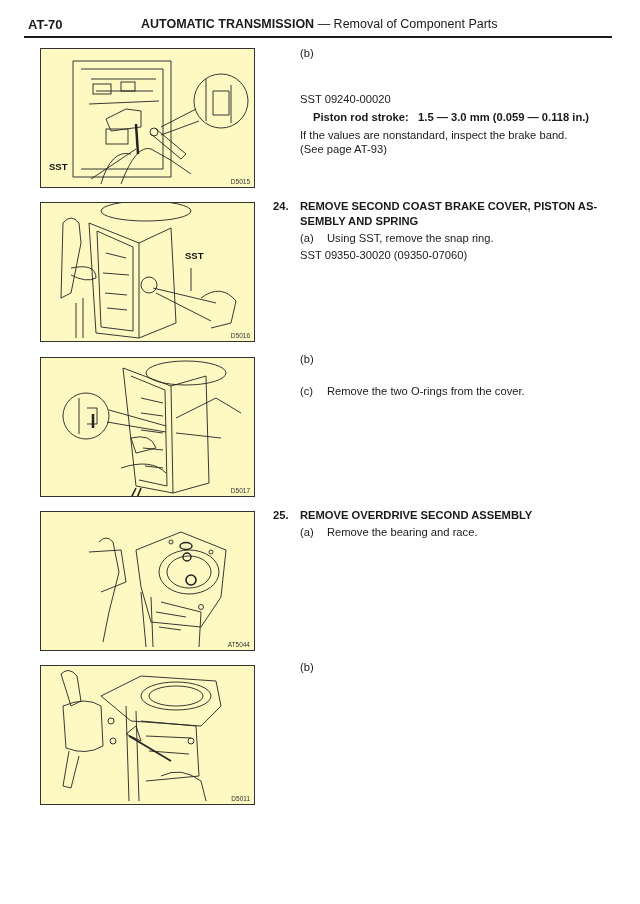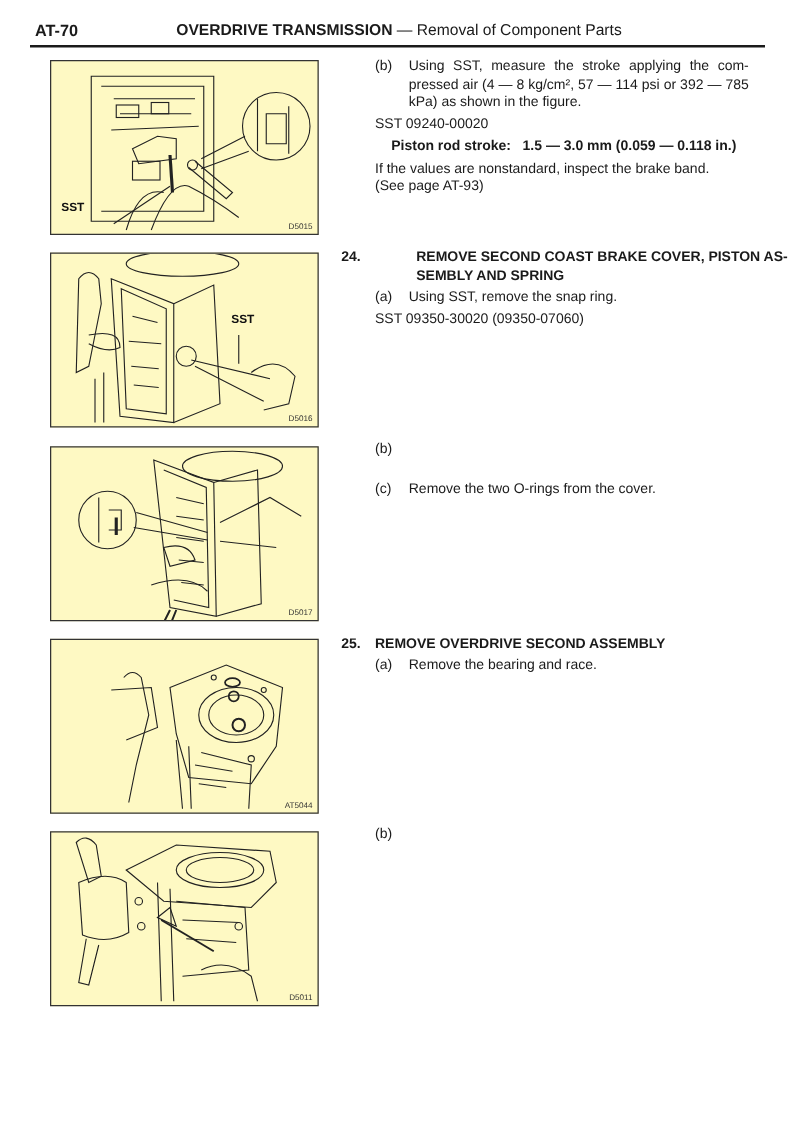--- a/index.html
+++ b/index.html
@@ -20,21 +20,21 @@
   .step { position:absolute; font-weight:bold; font-size:11.2px; line-height:14.5px; }
   .step .num { position:absolute; left:0; top:0; }
   .step .body { position:absolute; left:27px; top:0; }
   .bold { font-weight:bold; }
 </style>
 </head>
 <body>
 
 <div class="header">
   <span class="page-no">AT-70</span>
-  <span class="title"><b>OVERDRIVE TRANSMISSION</b><span> — </span><span>Removal of Component Parts</span></span>
+  <span class="title"><b>AUTOMATIC TRANSMISSION</b><span> — </span><span>Removal of Component Parts</span></span>
 </div>
 
 <div class="fig" style="top:48px;">
   <svg width="215" height="140" stroke="#222" fill="none" stroke-width="0.9">
     <path d="M32 12 L130 12 L130 128 L32 128 Z"></path>
     <path d="M40 20 L122 20 L122 120 L40 120"></path>
     <path d="M50 30 L115 30 M55 42 L112 42 M48 55 L118 52"></path>
     <rect x="52" y="35" width="18" height="10"></rect>
       <rect x="80" y="33" width="14" height="9"></rect>
     <path d="M65 70 L85 60 L100 62 L100 78 L70 82 Z"></path>
@@ -126,30 +126,29 @@
     <path d="M120 110 Q140 100 160 115 L165 135"></path>
     <circle cx="70" cy="55" r="3"></circle>
       <circle cx="72" cy="75" r="3"></circle>
       <circle cx="150" cy="75" r="3"></circle>
   </svg>
   <span class="code">D5011</span>
 </div>
 
 <div class="item" style="left:300px; top:46px; width:300px; height:44px;">
   <span class="lbl">(b)</span>
-  <span class="body" style="width:272px; text-align:justify;">Using SST, measure the stroke applying the com-pressed air (4 — 8 kg/cm², 57 — 114 psi or 392 — 785 kPa) as shown in the figure.</span>
 </div>
 <div class="txt" style="left:300px; top:92px;">SST 09240-00020</div>
 <div class="txt bold" style="left:300px; top:110px; white-space:nowrap;padding-left:13px;"><span>Piston rod stroke:</span>&nbsp;&nbsp; <span>1.5 — 3.0 mm (0.059 — 0.118 in.)</span></div>
 <div class="txt" style="left:300px; top:128px;">If the values are nonstandard, inspect the brake band.</div>
 <div class="txt" style="left:300px; top:142px;">(See page AT-93)</div>
 
 <div class="step" style="left:273px; top:199px; width:330px; height:30px;">
   <span class="num">24.</span>
-  <span class="body" style="width:300px;margin-left:33px;">REMOVE SECOND COAST BRAKE COVER, PISTON AS-SEMBLY AND SPRING</span>
+  <span class="body" style="width:300px;">REMOVE SECOND COAST BRAKE COVER, PISTON AS-SEMBLY AND SPRING</span>
 </div>
 <div class="item" style="left:300px; top:231px; width:300px; height:15px;">
   <span class="lbl">(a)</span>
   <span class="body">Using SST, remove the snap ring.</span>
 </div>
 <div class="txt" style="left:300px; top:248px;">SST 09350-30020 (09350-07060)</div>
 
 <div class="item" style="left:300px; top:352px; width:300px; height:30px;">
   <span class="lbl">(b)</span>
 </div>

